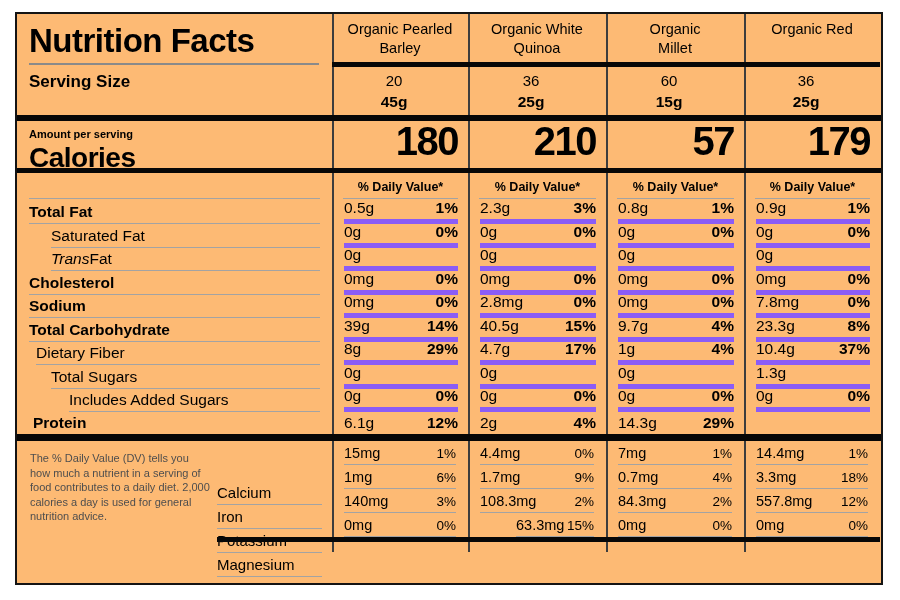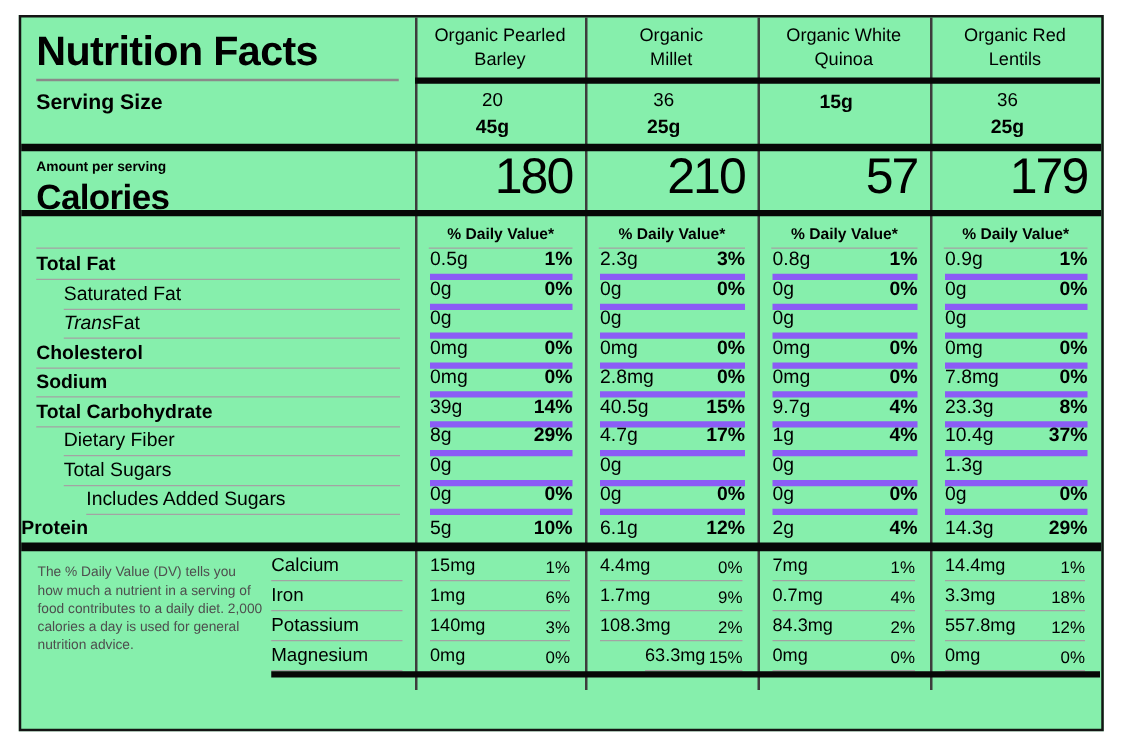--- a/index.html
+++ b/index.html
@@ -9,21 +9,21 @@
     background: #fff;
     font-family: "Liberation Sans", sans-serif;
     color: #000;
     position: relative;
     overflow: hidden;
   }
   .label-box {
     position: absolute; left: 15px; top: 12px;
     width: 868px; height: 573px;
     border: 2.5px solid #141414;
-    background: #86efac;
+    background: #fdba74;
   }
   .inner { position: relative; width: 100%; height: 100%; }
 
   
   .vdiv { position: absolute; top: 0; width: 2px; height: 538px; background: #3d3d3d; z-index: 1; }
 
   .grid-row { display: grid; grid-template-columns: 315px 136px 138px 138px 136px; position: relative; z-index: 2; }
 
   
   .hdr { height: 48px; }
@@ -55,21 +55,21 @@
   .bar-full.thin { height: 5px; }
   .bar-full.thick { height: 7px; }
 
   
   .calrow { height: 47px; }
   .cal-label { padding: 7px 0 0 12px; }
   .cal-small { font-size: 11px; font-weight: bold; line-height: 13px; }
   .cal-big { font-size: 28px; font-weight: bold; letter-spacing: -0.5px; line-height: 34px; }
   .cal-val {
     display: flex; align-items: flex-end; justify-content: flex-end;
-    font-size: 40px; font-weight: normal; letter-spacing: -1.5px;
+    font-size: 40px; font-weight: bold; letter-spacing: -1.5px;
     padding: 0 10px 17px 0; line-height: 1;
   }
 
   
   .dvrow { height: 26px; }
   .dv-label-ul { height: 100%; margin: 0 12px 0 12px; border-bottom: 1px solid #a3a3a3; }
   .dv-cell {
     height: 100%; margin: 0 10px 0 11px;
     border-bottom: 1px solid #a3a3a3;
     display: flex; align-items: center; justify-content: center;
@@ -104,21 +104,21 @@
   }
   .footnote {
     grid-column: 1; grid-row: 1 / 6;
     padding: 10px 6px 0 13px;
     font-size: 11px; line-height: 1.32; color: #4e4e4e;
   }
   .mlabel-in {
     height: 100%; margin-right: 10px;
     border-bottom: 1px solid #a3a3a3;
     display: flex; align-items: flex-end;
-    font-size: 15px; padding-bottom: 3px; white-space: nowrap;
+    font-size: 15px; padding-bottom: 3px; white-space: nowrap; margin-top: 40px;
   }
   .mcell-in {
     height: 100%; margin: 0 12px 0 12px;
     border-bottom: 1px solid #a3a3a3;
     display: flex; align-items: flex-end; justify-content: space-between;
     padding-bottom: 3px;
   }
   .mcell-in .amt { font-size: 14.5px; }
   .mcell-in .pct { font-size: 13.5px; }
   .bottombar { grid-column: 2 / 7; grid-row: 5; background: #070707; }
@@ -134,30 +134,29 @@
     <div class="vdiv" style="left:589px"></div>
     <div class="vdiv" style="left:727px"></div>
 
     <div class="grid-row hdr">
       <div class="title">Nutrition Facts</div>
       <div class="prod-hd">
         <div>Organic Pearled</div>
         <div>Barley</div>
       </div>
       <div class="prod-hd">
+        <div>Organic White</div>
+        <div>Quinoa</div>
+      </div>
+      <div class="prod-hd">
         <div>Organic</div>
         <div>Millet</div>
       </div>
       <div class="prod-hd">
-        <div>Organic White</div>
-        <div>Quinoa</div>
-      </div>
-      <div class="prod-hd">
         <div>Organic Red</div>
-        <div>Lentils</div>
       </div>
     </div>
 
     <div class="grid-row hbar">
       <div>
           <div class="gline"></div>
         </div>
       <div class="blackbar"></div>
     </div>
 
@@ -167,20 +166,21 @@
       </div>
       <div class="srv-vals">
         <div class="srv-count">20</div>
         <div class="srv-size">45g</div>
       </div>
       <div class="srv-vals">
         <div class="srv-count">36</div>
         <div class="srv-size">25g</div>
       </div>
       <div class="srv-vals">
+        <div class="srv-count">60</div>
         <div class="srv-size">15g</div>
       </div>
       <div class="srv-vals">
         <div class="srv-count">36</div>
         <div class="srv-size">25g</div>
       </div>
     </div>
 
     <div class="bar-full"></div>
 
@@ -385,21 +385,21 @@
           </div>
           <div>
             <div class="ncell-in">
               <span class="amt">23.3g</span>
               <span class="pct">8%</span>
             </div>
           </div>
         </div>
         <div class="grid-row nrow">
           <div>
-            <div class="nlabel-in" style="margin-left: 34px;">Dietary Fiber</div>
+            <div class="nlabel-in" style="margin-left: 19px;">Dietary Fiber</div>
           </div>
           <div>
             <div class="ncell-in">
               <span class="amt">8g</span>
               <span class="pct">29%</span>
             </div>
           </div>
           <div>
             <div class="ncell-in">
               <span class="amt">4.7g</span>
@@ -472,27 +472,21 @@
           </div>
           <div>
             <div class="ncell-in">
               <span class="amt">0g</span>
               <span class="pct">0%</span>
             </div>
           </div>
         </div>
         <div class="grid-row nrow">
           <div>
-            <div class="nlabel-in b" style="margin-left: 0;">Protein</div>
-          </div>
-          <div>
-            <div class="ncell-in">
-              <span class="amt">5g</span>
-              <span class="pct">10%</span>
-            </div>
+            <div class="nlabel-in b" style="margin-left: 16px;">Protein</div>
           </div>
           <div>
             <div class="ncell-in">
               <span class="amt">6.1g</span>
               <span class="pct">12%</span>
             </div>
           </div>
           <div>
             <div class="ncell-in">
               <span class="amt">2g</span>

